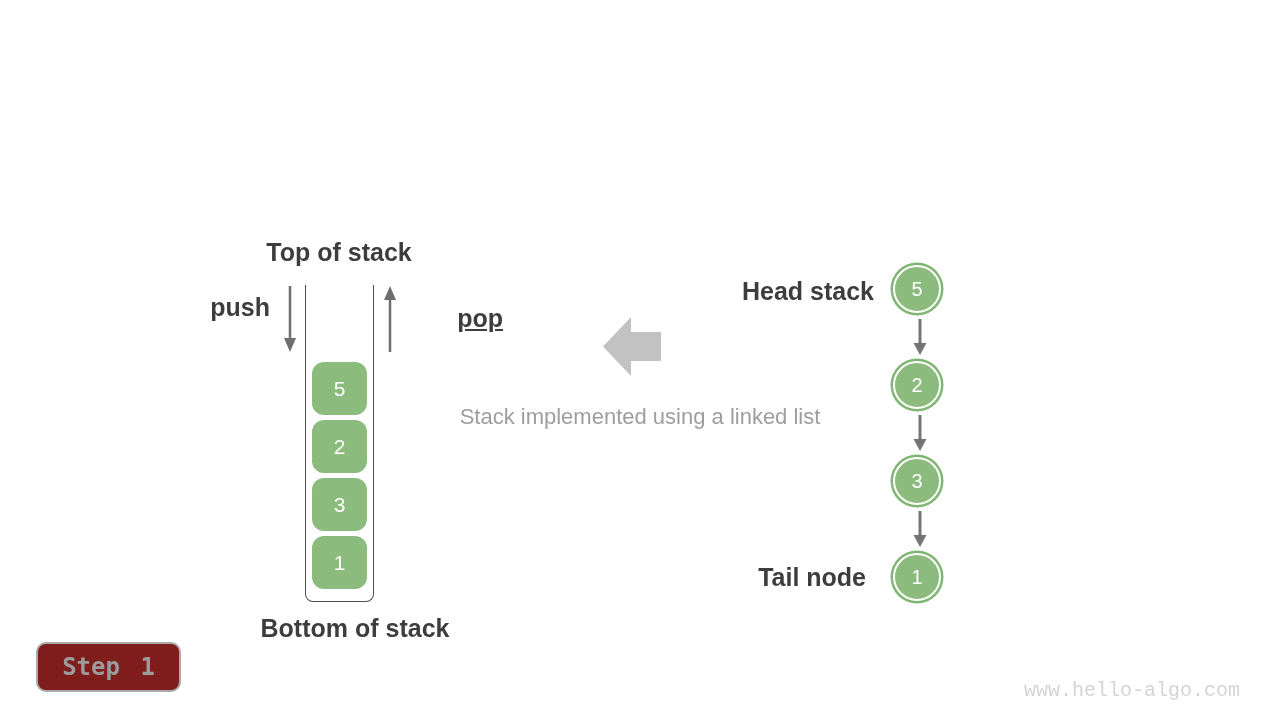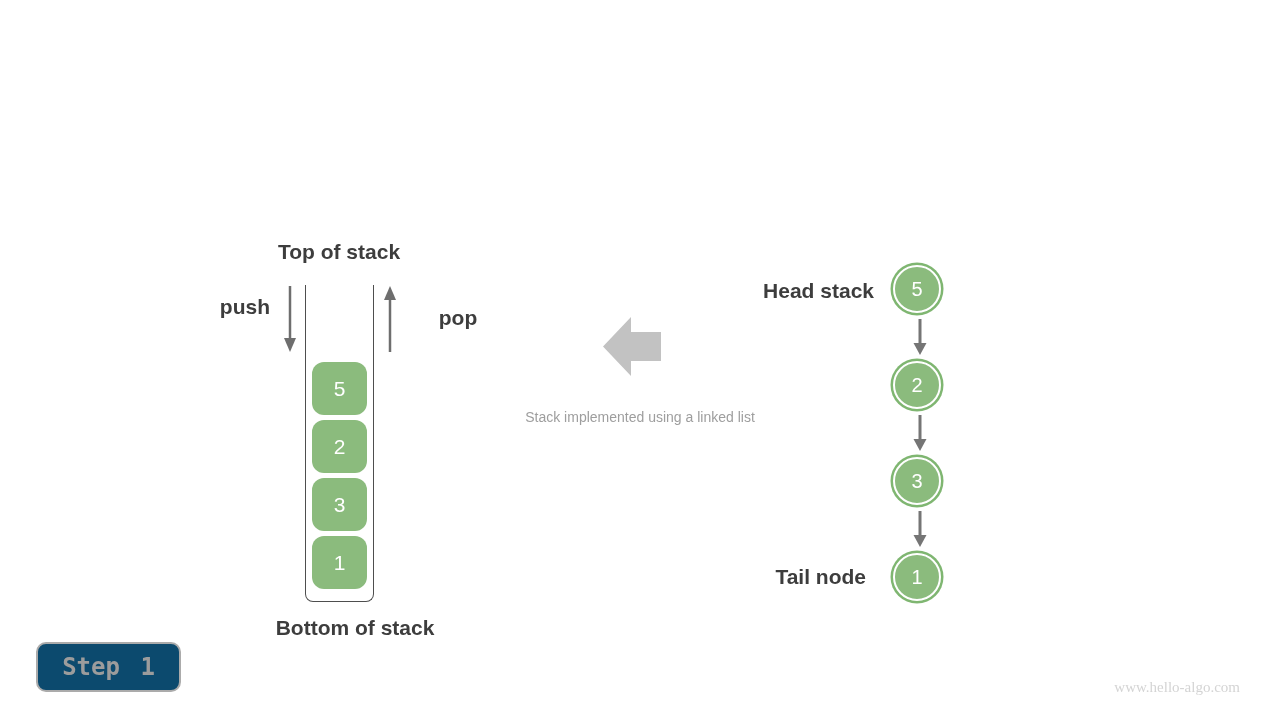--- a/index.html
+++ b/index.html
@@ -4,38 +4,38 @@
 <style>
   * { margin: 0; padding: 0; box-sizing: border-box; }
   html, body { width: 1280px; height: 720px; background: #ffffff; overflow: hidden; }
   body { position: relative; font-family: "Liberation Sans", sans-serif; }
 
   .abs { position: absolute; }
 
   
   .lbl-dark {
     font-weight: bold;
-    font-size: 21px;
+    font-size: 25px;
     color: #3d3d3d;
     line-height: 24px;
   }
   .center { text-align: center; }
   .right  { text-align: right; }
 
   #top-of-stack    { left: 239px; top: 240px; width: 200px; }
   #bottom-of-stack { left: 255px; top: 616px; width: 200px; }
   #push-label      { left: 180px; top: 295px; width: 90px;  }
-  #pop-label       { left: 413px; top: 306px; width: 90px; text-align: center; }
+  #pop-label       { left: 413px; top: 306px; width: 90px; text-align: right; text-decoration: underline; }
   #head-node-label { left: 674px; top: 279px; width: 200px; }
   #tail-node-label { left: 674px; top: 565px; width: 192px; text-align: right; }
 
   #caption {
     left: 390px; top: 404px; width: 500px;
     text-align: center;
-    font-size: 14px;
+    font-size: 22px;
     color: #9e9e9e;
     line-height: 26px;
   }
 
   
   #stack-container {
     left: 305px; top: 285px;
     width: 69px; height: 317px;
     border-left: 1.5px solid #4e4e4e;
     border-right: 1.5px solid #4e4e4e;
@@ -73,37 +73,37 @@
   }
   #ll-node-0 { top: 265px; }
   #ll-node-1 { top: 361px; }
   #ll-node-2 { top: 457px; }
   #ll-node-3 { top: 553px; }
 
   
   #step-badge {
     left: 36px; top: 642px;
     width: 145px; height: 50px;
-    background: #0c4a6e;
+    background: #7f1d1d;
     border: 2px solid #ababab;
     border-radius: 10px;
     display: flex; align-items: center; justify-content: center;
     font-family: "DejaVu Sans Mono", monospace;
     font-weight: bold;
     font-size: 24px;
     color: #9c9c9c;
     word-spacing: 6px;
   }
 
   
   #watermark {
     left: 1000px; top: 679px; width: 240px;
     text-align: right;
-    font-family: Liberation Serif, serif;
-    font-size: 15px;
+    font-family: Liberation Mono, monospace;
+    font-size: 20px;
     color: #d4d4d4;
   }
 
   
   #arrow-overlay {
     position: absolute;
     left: 0; top: 0;
     width: 1280px; height: 720px;
     pointer-events: none;
   }

